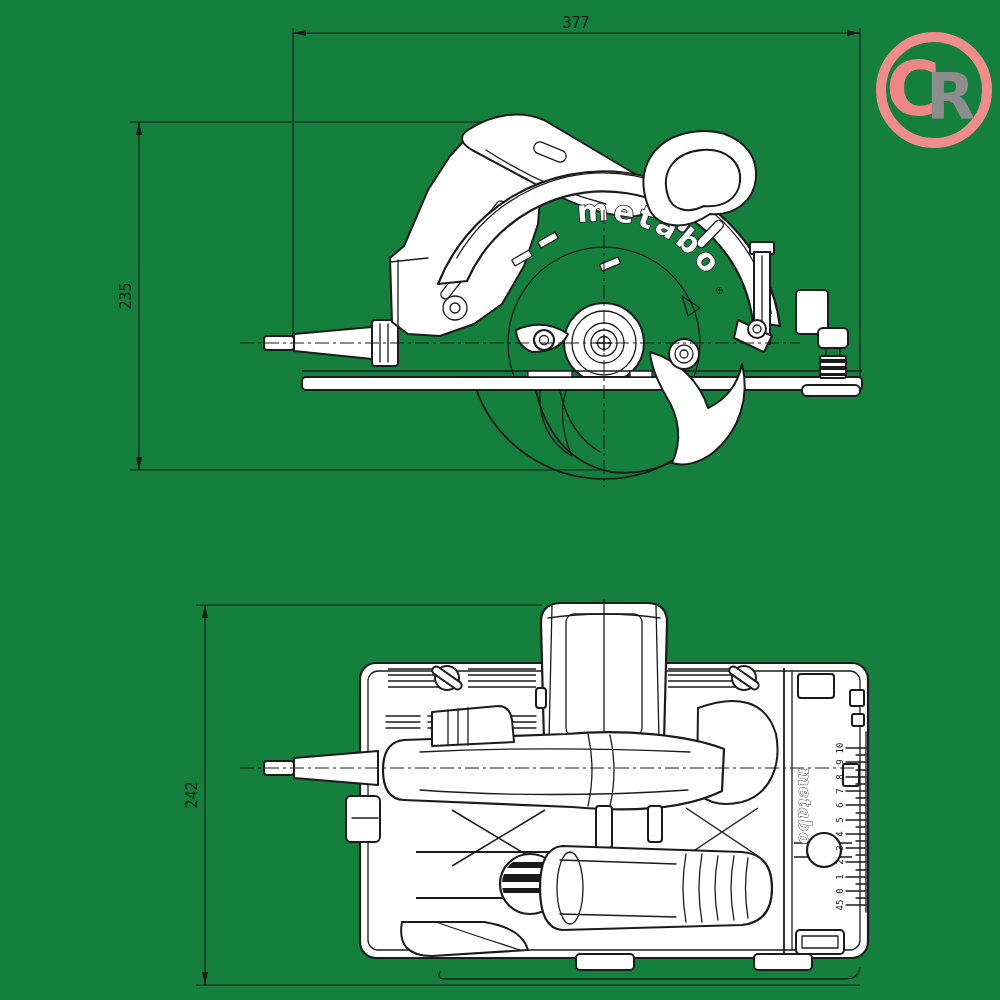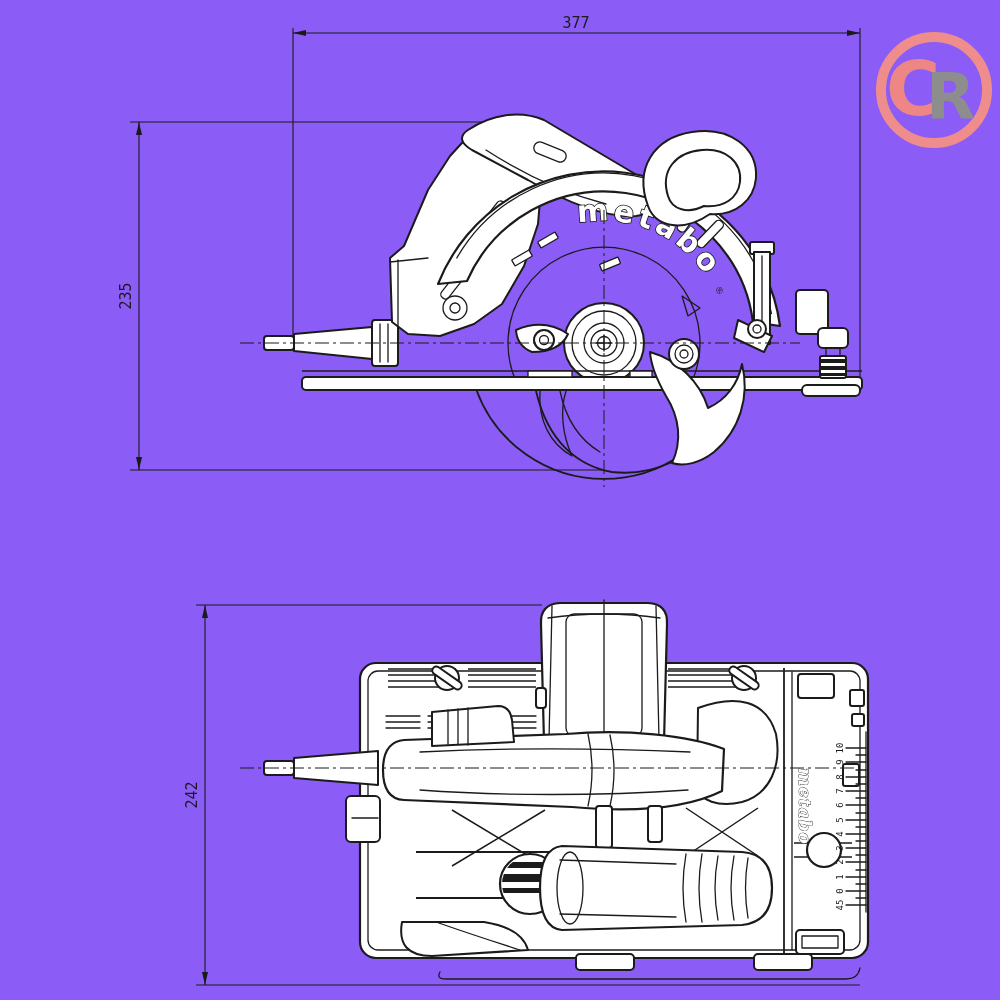--- a/index.html
+++ b/index.html
@@ -1,17 +1,17 @@
 <!DOCTYPE html>
 <html><head>
 <meta charset="utf-8">
 <style>
   html,body{margin:0;padding:0;background:#ffffff;}
   body{width:1000px;height:1000px;font-family:"DejaVu Sans",sans-serif;}
-  .canvas{position:relative;width:1000px;height:1000px;background:#8b5cf6;overflow:hidden;}
+  .canvas{position:relative;width:1000px;height:1000px;background:#15803d;overflow:hidden;}
   svg{display:block;}
   
   .o{fill:#ffffff;stroke:#1b1b1b;stroke-width:2;stroke-linejoin:round;stroke-linecap:round;}
   .o2{fill:#ffffff;stroke:#1b1b1b;stroke-width:2.2;stroke-linejoin:round;}
   .d{fill:none;stroke:#1b1b1b;stroke-width:1.3;stroke-linejoin:round;stroke-linecap:round;}
   .dw{fill:#ffffff;stroke:#1b1b1b;stroke-width:1.3;stroke-linejoin:round;}
   .t15{fill:none;stroke:#1b1b1b;stroke-width:1.5;}
   .t18{fill:none;stroke:#1b1b1b;stroke-width:1.8;}
   .ink{fill:#1b1b1b;stroke:none;}
   .cl{fill:none;stroke:#1b1b1b;stroke-width:1;stroke-dasharray:14 4 3 4;}

